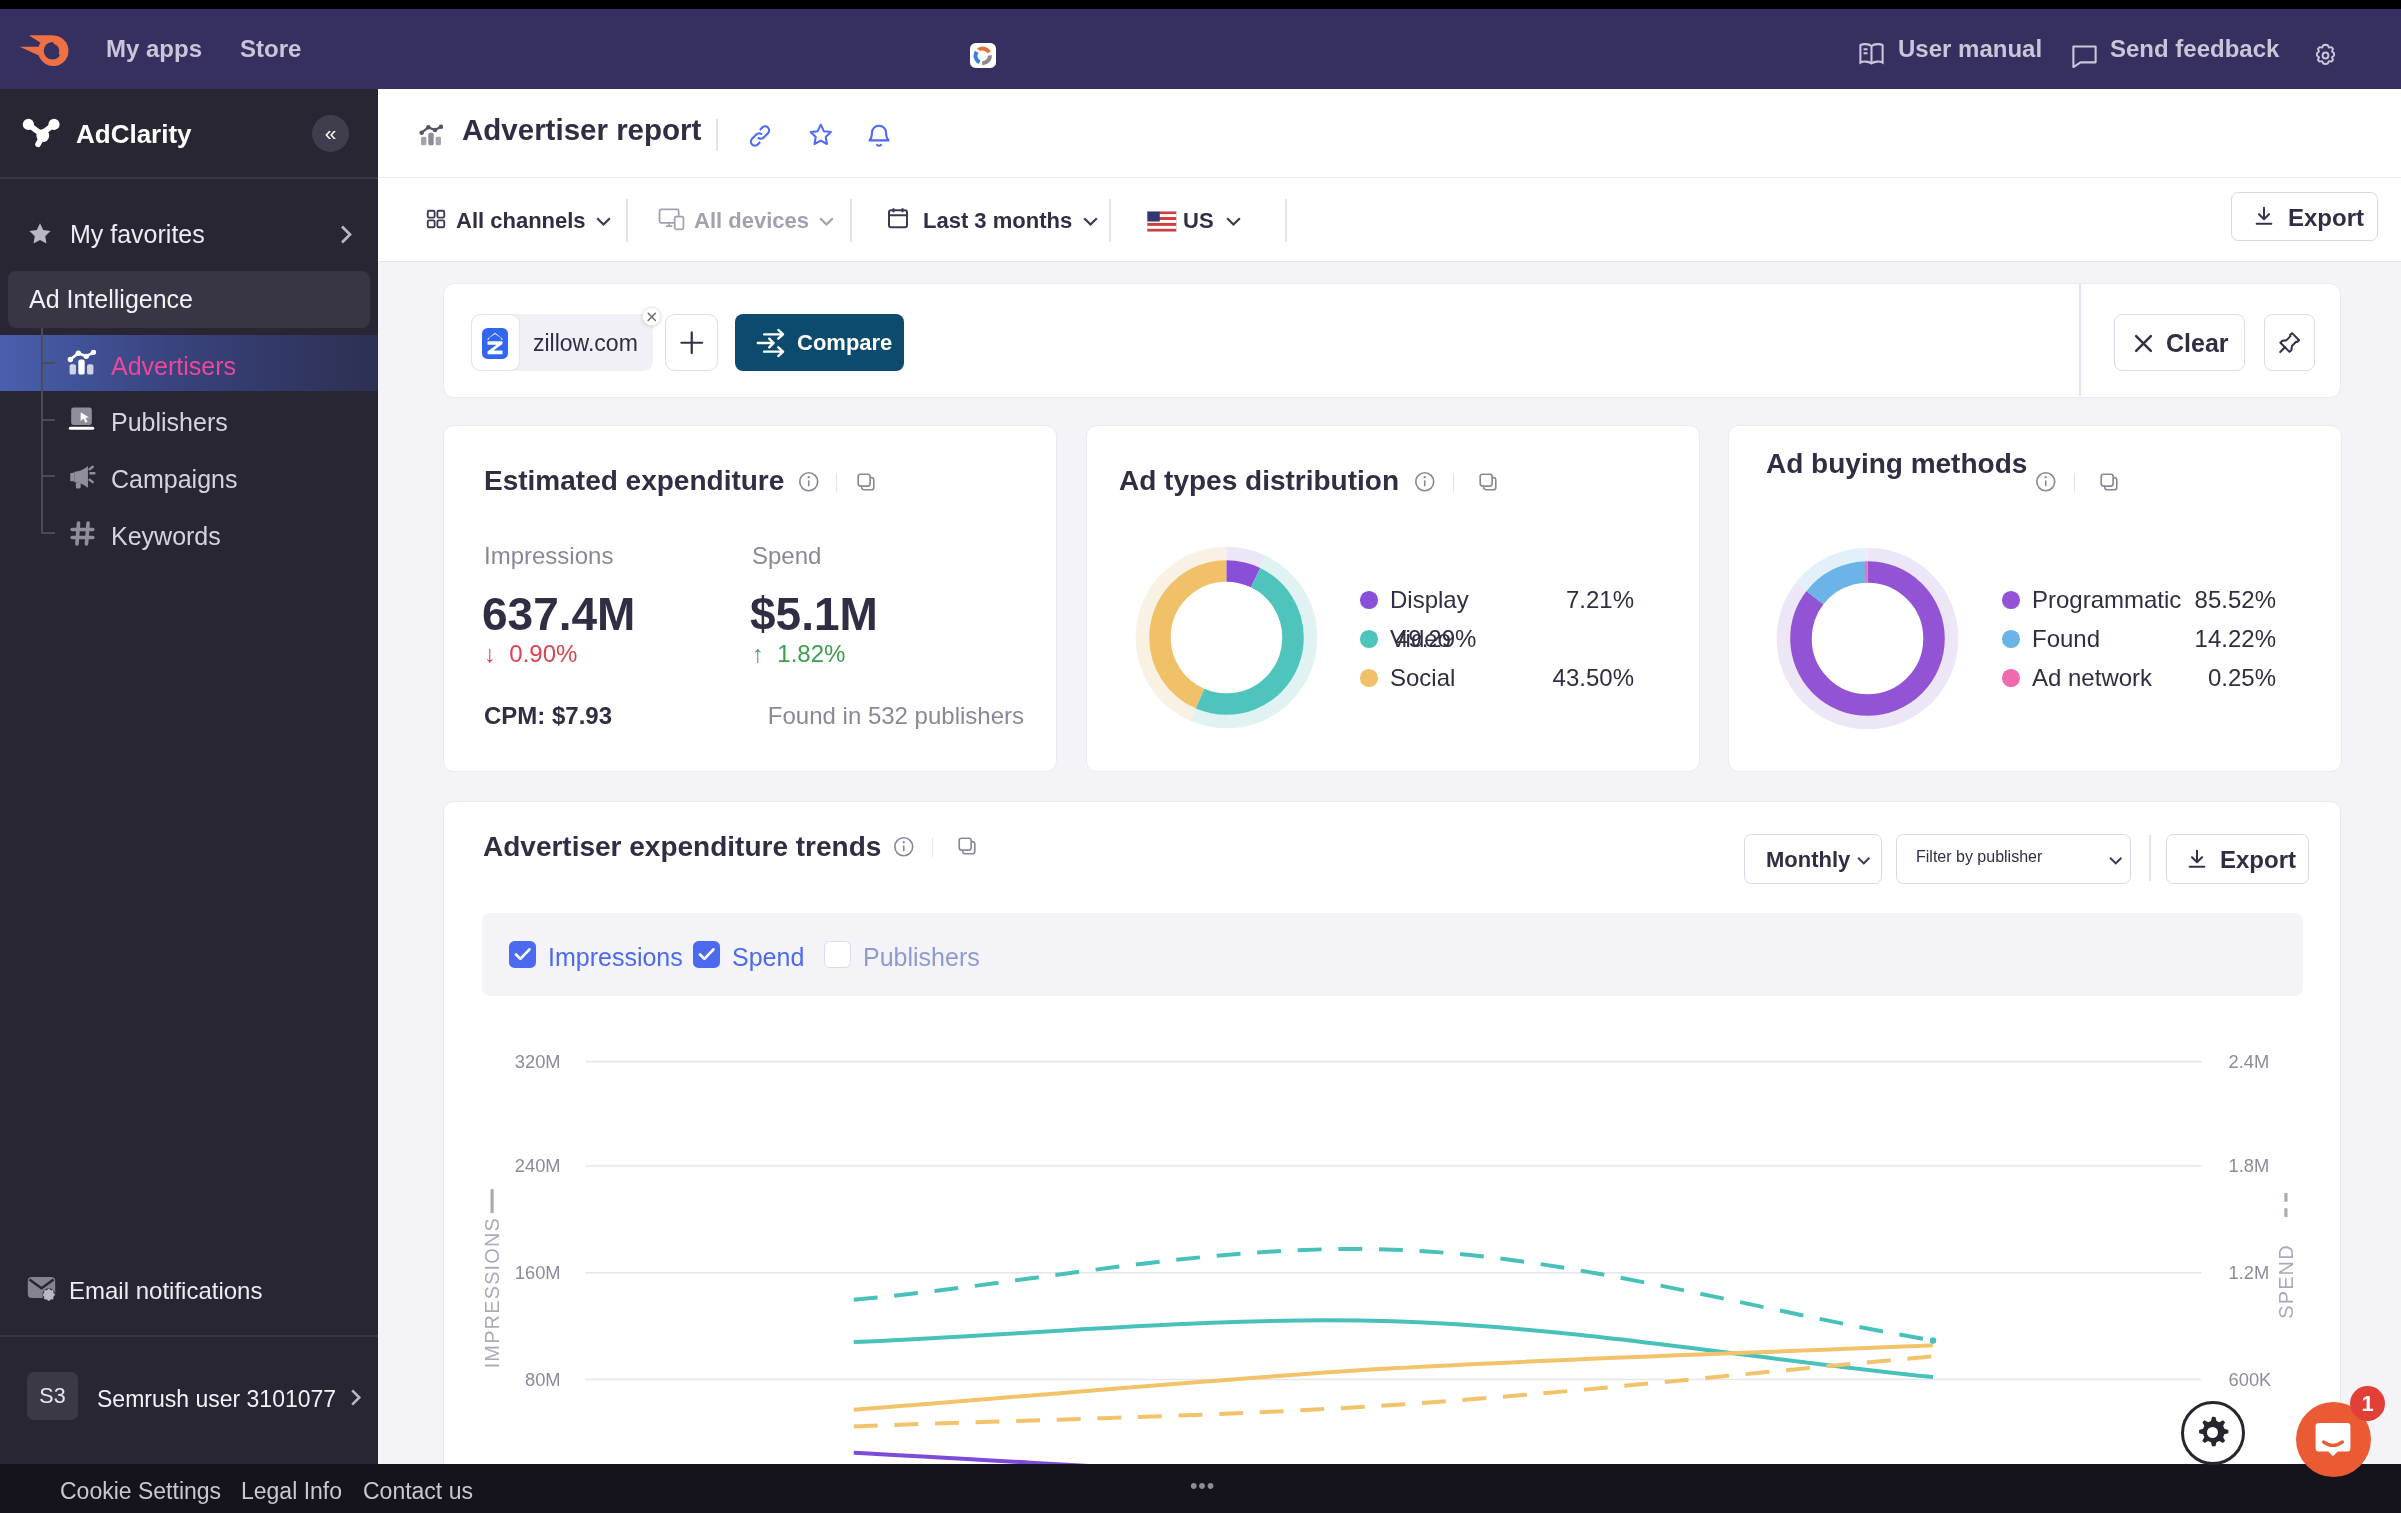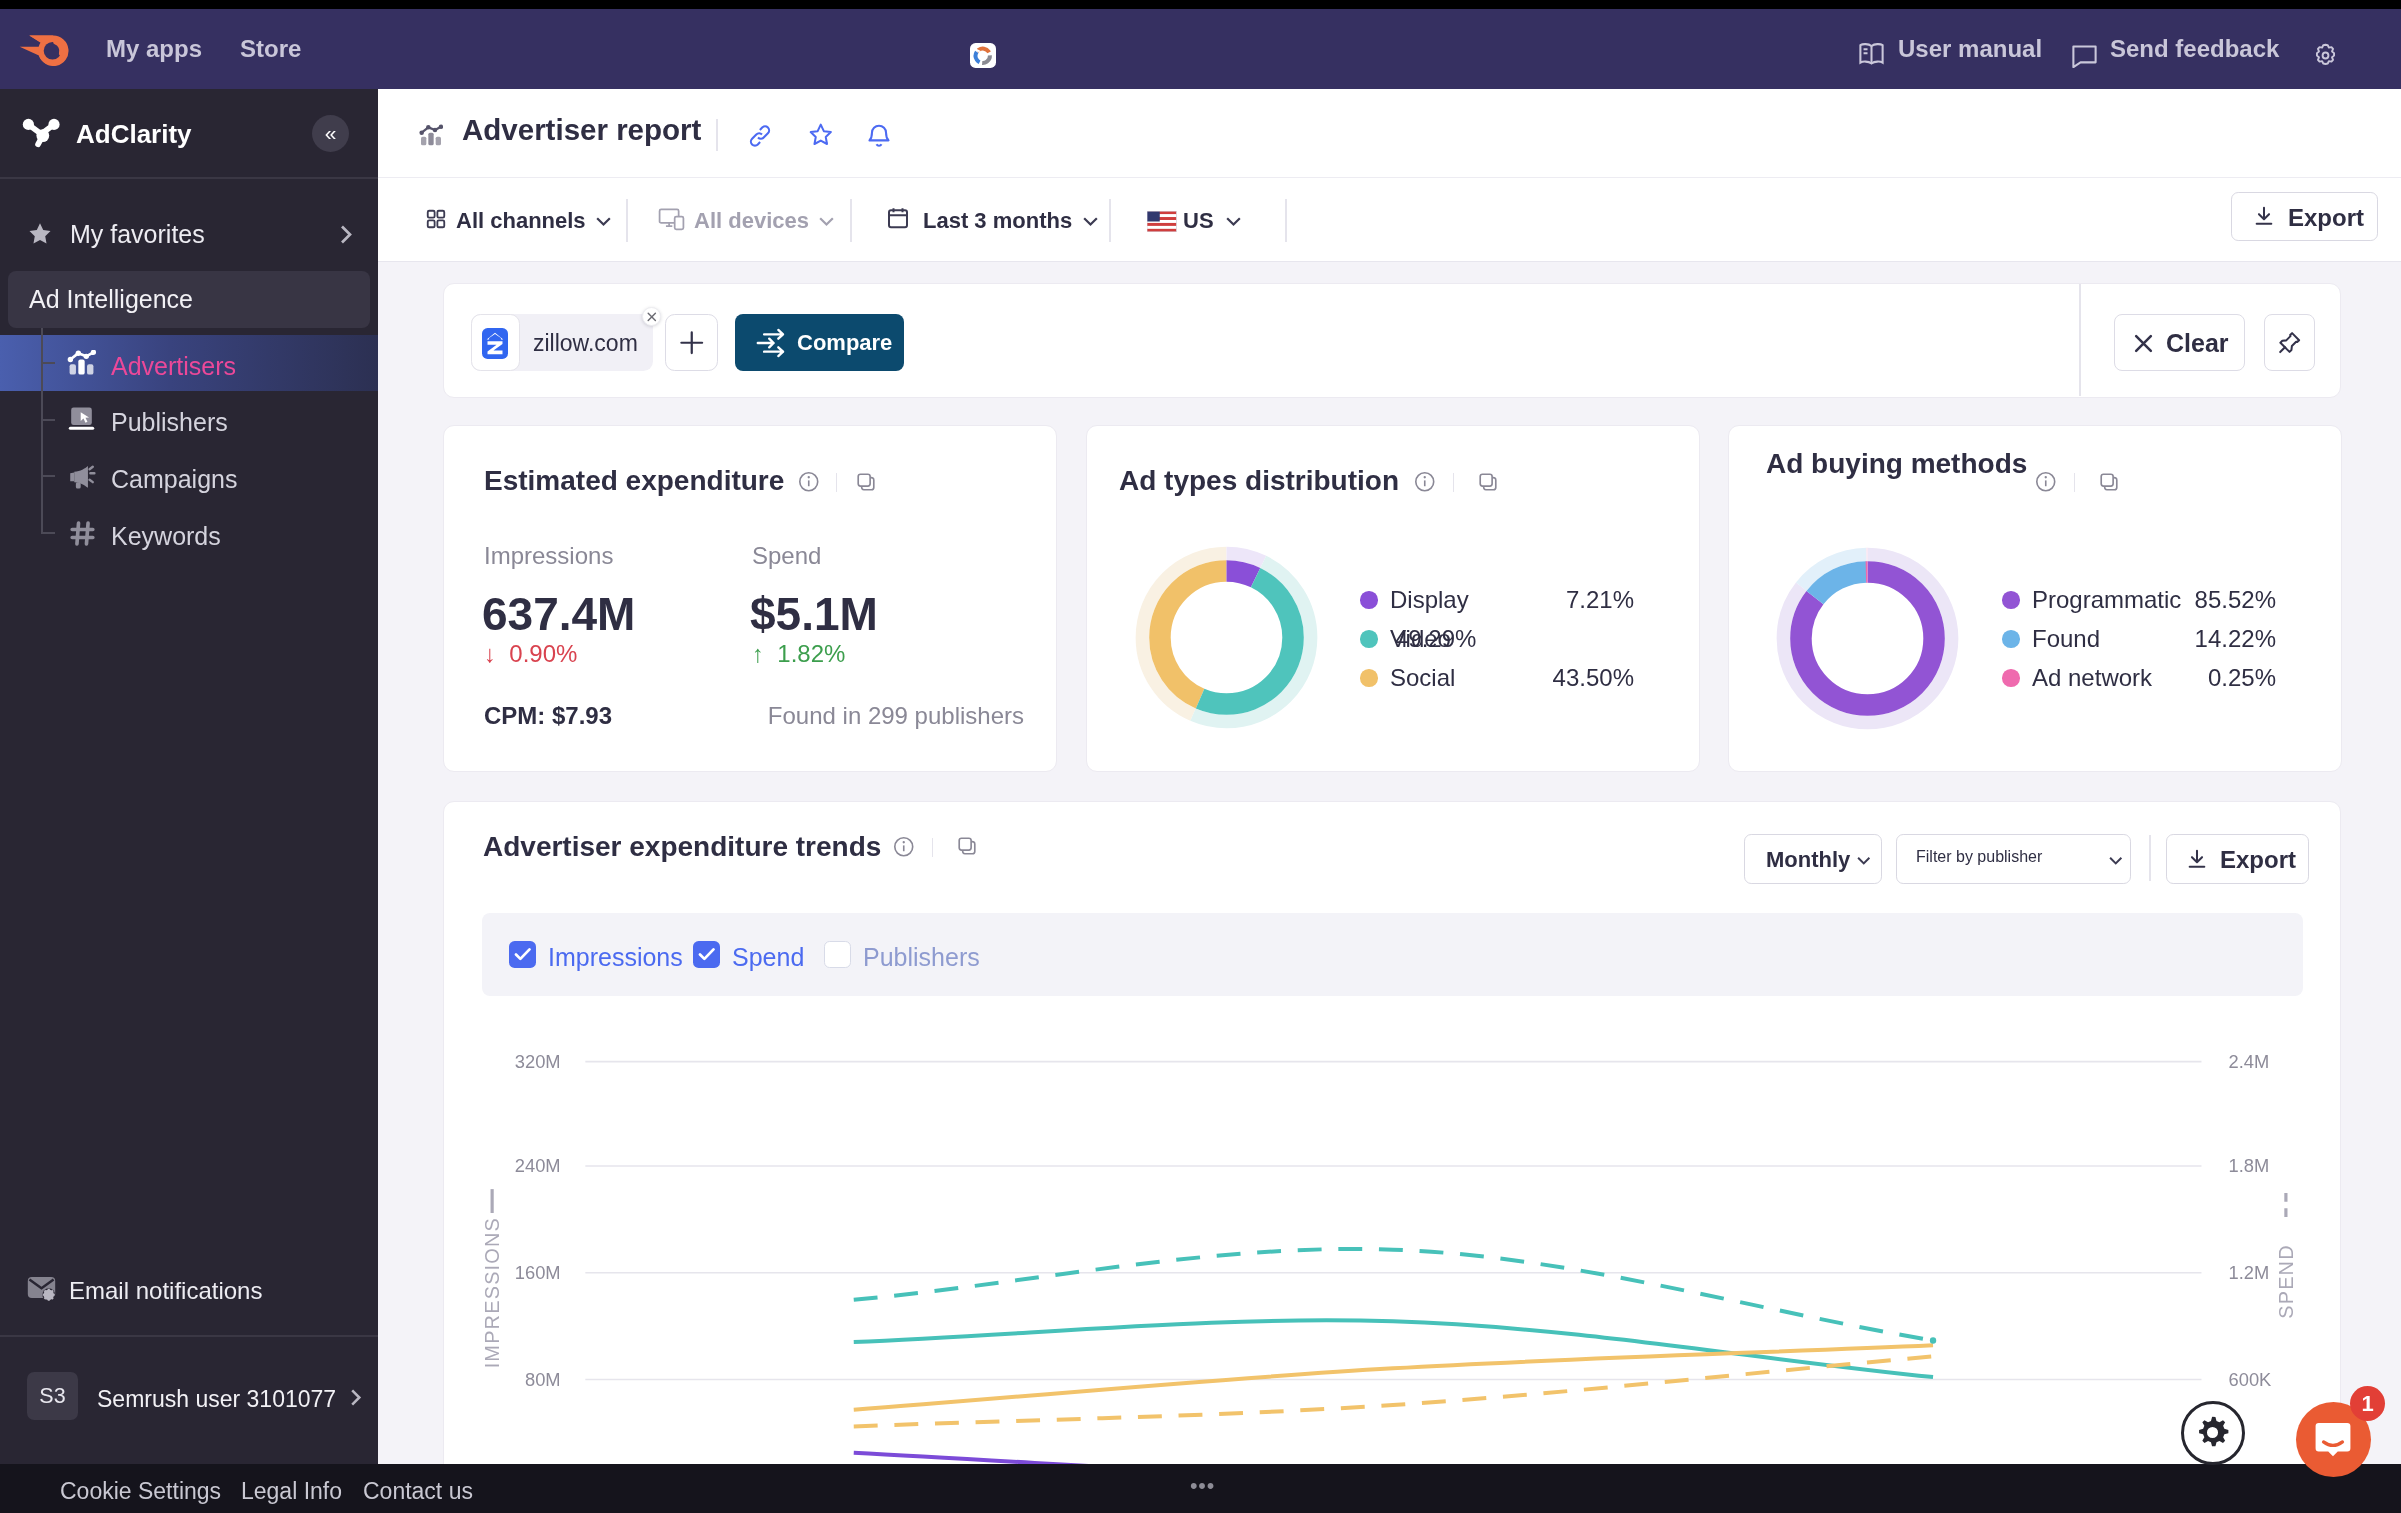--- a/index.html
+++ b/index.html
@@ -300,21 +300,21 @@
         <rect x="3.5" y="3.5" width="13" height="13" rx="2.5"></rect>
         <path d="M17 7.5 a 2.5 2.5 0 0 1 3.5 2.3 v 8.2 a 2.5 2.5 0 0 1 -2.5 2.5 h-8.2 a 2.5 2.5 0 0 1 -2.3-3.5"></path>
       </svg>
     <div class="abs t-gray" style="left:40px;top:116px;font-size:24px">Impressions</div>
     <div class="abs t-gray" style="left:308px;top:116px;font-size:24px">Spend</div>
     <div class="abs t-dark" style="left:38px;top:161px;font-size:46px;font-weight:700">637.4M</div>
     <div class="abs t-dark" style="left:306px;top:161px;font-size:46px;font-weight:700">$5.1M</div>
     <div class="abs" style="left:40px;top:214px;font-size:24px;color:#d9434f">↓&nbsp; 0.90%</div>
     <div class="abs" style="left:308px;top:214px;font-size:24px;color:#3c9e4d">↑&nbsp; 1.82%</div>
     <div class="abs t-dark" style="left:40px;top:276px;font-size:24px;font-weight:700">CPM: $7.93</div>
-    <div class="abs t-gray" style="left:0;top:276px;width:580px;font-size:24px;text-align:right">Found in 299 publishers</div>
+    <div class="abs t-gray" style="left:0;top:276px;width:580px;font-size:24px;text-align:right">Found in 532 publishers</div>
   </div>
 
   <div class="card" style="left:708px;top:336px;width:614px;height:347px">
     <div class="abs t-dark" style="left:32px;top:39px;font-size:28px;font-weight:700">Ad types distribution</div>
     <svg class="abs" style="left:327px;top:45px" width="21.5" height="21.5" viewBox="0 0 24 24" fill="none" stroke="#8a8896" stroke-width="1.8">
         <circle cx="12" cy="12" r="10"></circle>
         <path d="M12 10.5 L12 17"></path>
         <circle cx="12" cy="7" r="1.3" fill="#8a8896" stroke="none"></circle>
       </svg>
     <div class="abs sep-v" style="left:366px;top:47px;height:19px;width:1.2px"></div>

